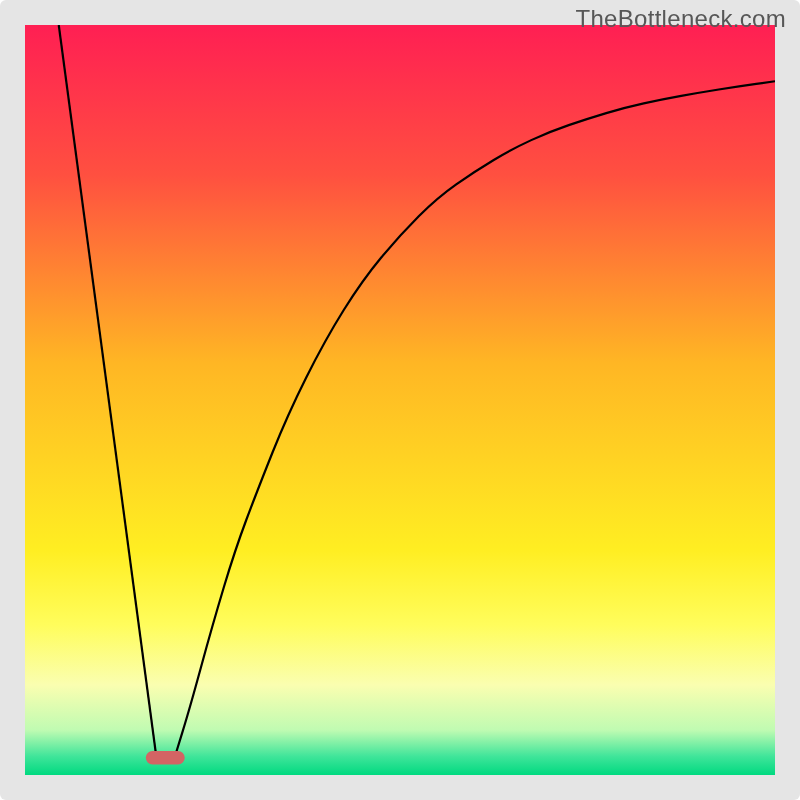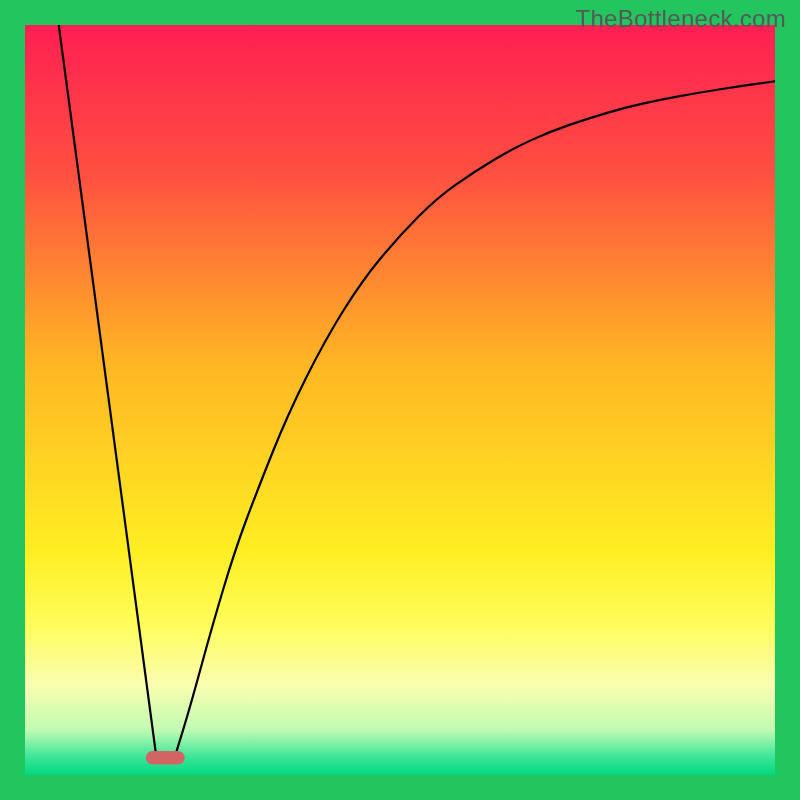--- a/index.html
+++ b/index.html
@@ -7,21 +7,22 @@
     padding: 0;
     width: 800px;
     height: 800px;
     background: #ffffff;
     overflow: hidden;
   }
   .chart-container {
     position: relative;
     width: 800px;
     height: 800px;
-    background: #22c55e;
+    background: #e5e5e5;
+    border-radius: 6px;
   }
   .plot-area {
     position: absolute;
     left: 25px;
     top: 25px;
     width: 750px;
     height: 750px;
   }
   .watermark {
     position: absolute;

